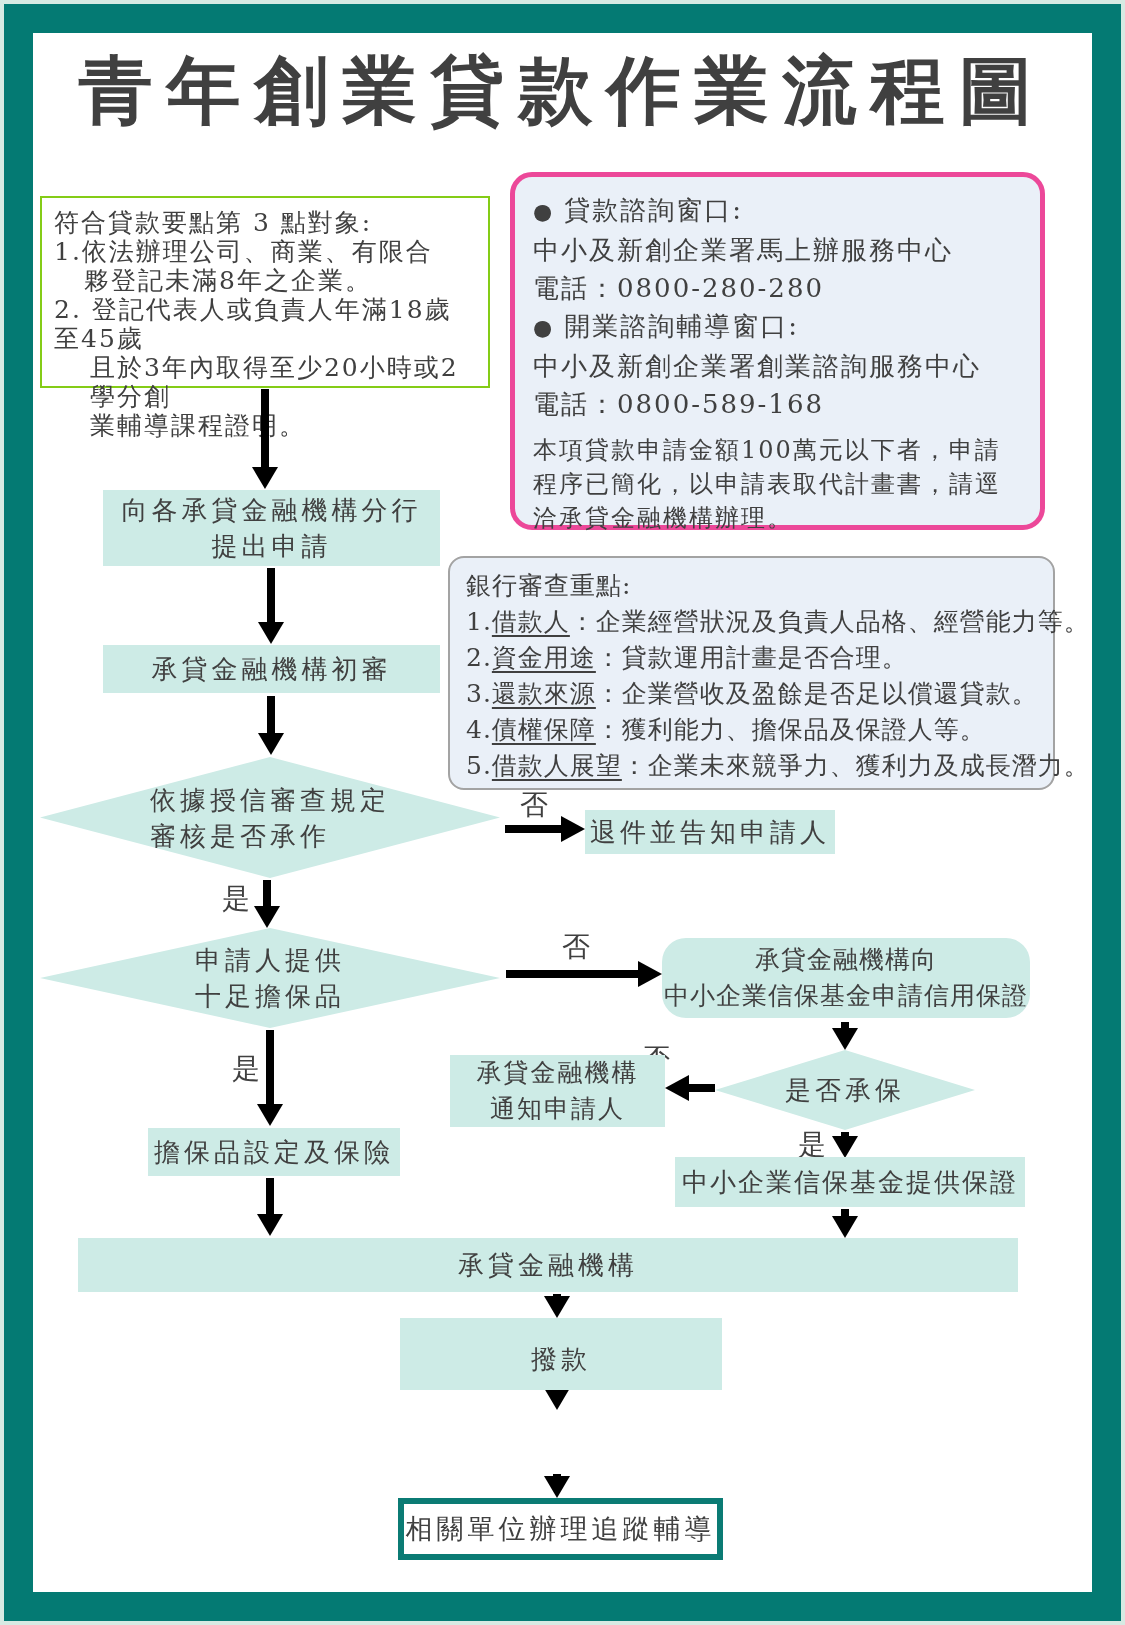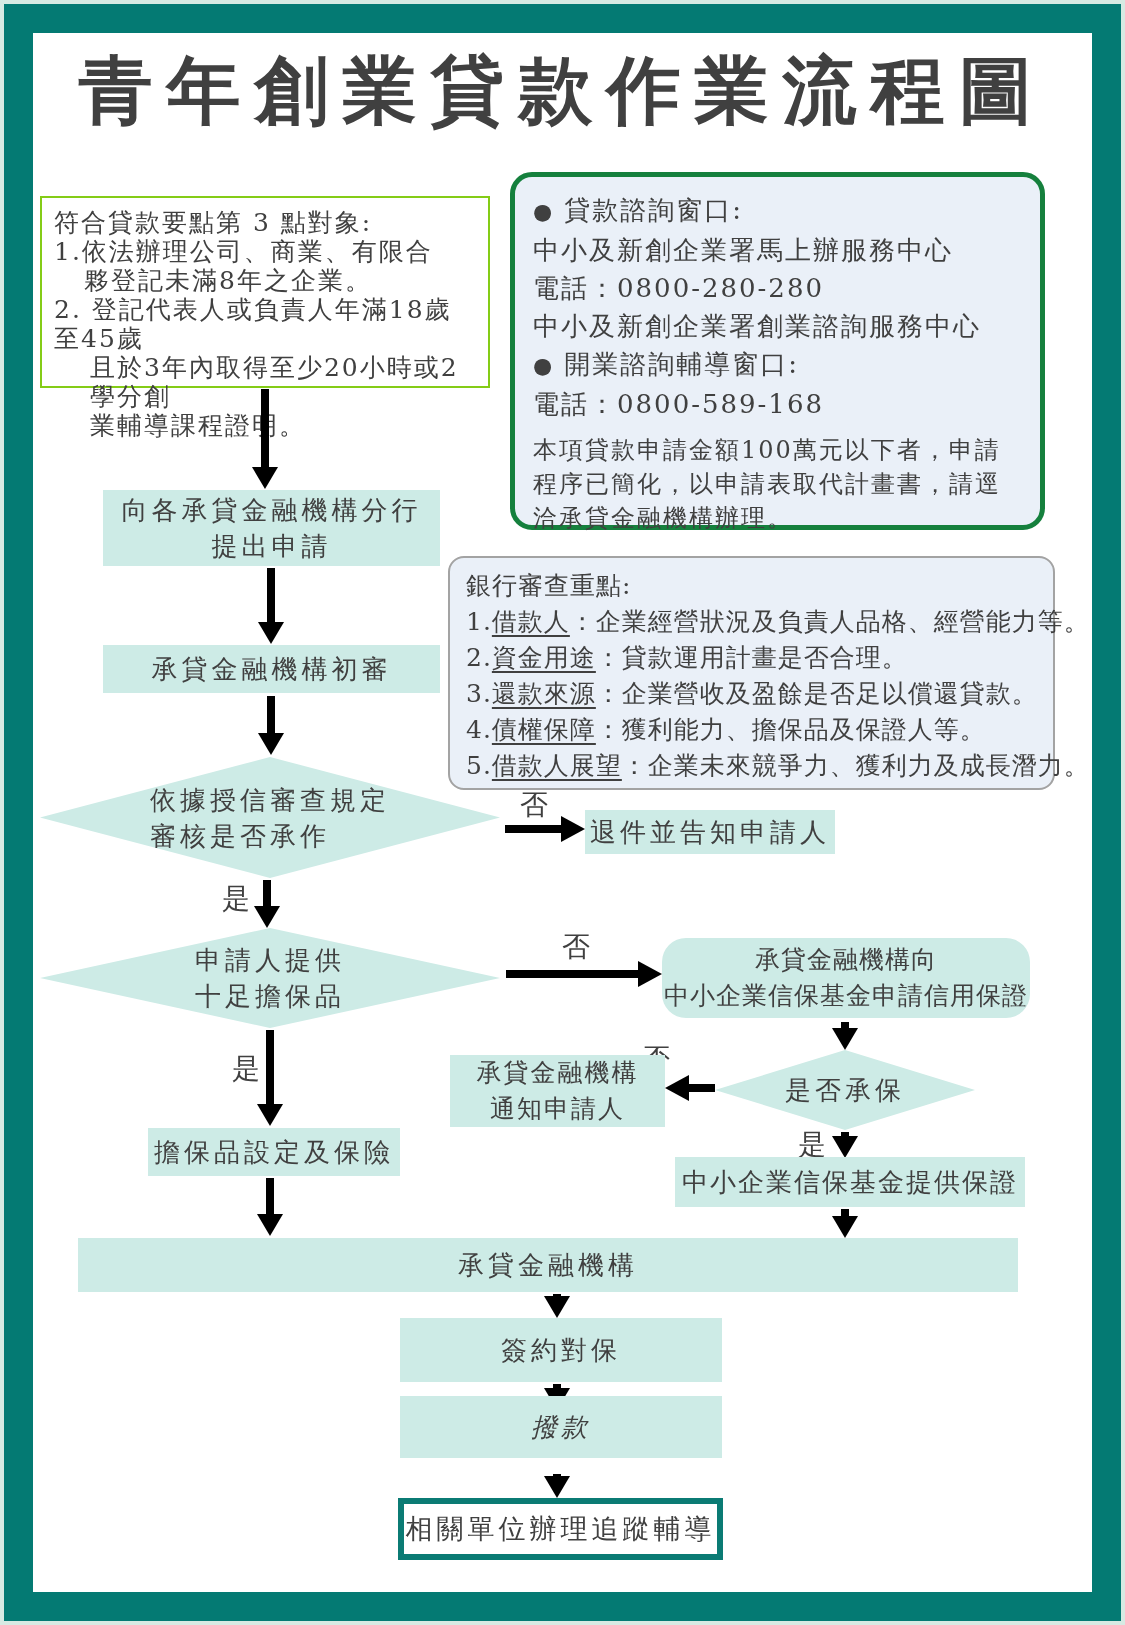--- a/index.html
+++ b/index.html
@@ -8,21 +8,21 @@
   .frame-outer{position:absolute;inset:0;border:4px solid #d7eae3;pointer-events:none;z-index:5;}
   .frame{position:absolute;left:4px;top:4px;right:4px;bottom:4px;border:29px solid #047a73;pointer-events:none;z-index:5;}
   .title{position:absolute;top:42px;left:0;width:100%;text-align:center;
          font-size:74px;font-weight:bold;letter-spacing:14px;}
   
   .elig{position:absolute;left:40px;top:196px;width:450px;height:192px;box-sizing:border-box;
         border:2px solid #84cc16;background:#fff;padding:10px 12px;font-size:25px;line-height:29px;letter-spacing:2px;}
   .elig .ind1{padding-left:30px;}
   .elig .ind2{padding-left:36px;}
   .consult{position:absolute;left:510px;top:172px;width:535px;height:358px;box-sizing:border-box;
-           border:5px solid #15803d;border-radius:22px;background:#eaf0f8;padding:14px 18px;
+           border:5px solid #ec4899;border-radius:22px;background:#eaf0f8;padding:14px 18px;
            font-size:26px;line-height:38px;letter-spacing:2px;}
   .consult .bullet{font-size:22px;margin-right:10px;}
   .consult .note{margin-top:10px;line-height:34px;font-size:24px;}
   .review{position:absolute;left:448px;top:556px;width:607px;height:234px;box-sizing:border-box;
           border:2px solid #a3a3a3;border-radius:16px;background:#eaf0f8;padding:10px 16px;
           font-size:25px;line-height:36px;letter-spacing:1px;white-space:nowrap;}
   .review .ul{text-decoration:underline;text-underline-offset:5px;}
   
   .fbox{position:absolute;background:#cdebe6;display:flex;align-items:center;justify-content:center;
         text-align:center;white-space:pre-line;font-size:26px;line-height:36px;letter-spacing:4px;}
@@ -61,24 +61,24 @@
     <div class="ind2">且於3年內取得至少20小時或2學分創</div>
     <div class="ind2">業輔導課程證明。</div>
   </div>
 
   <div class="consult">
     <div>
       <span class="bullet">●</span><span>貸款諮詢窗口:</span>
     </div>
     <div>中小及新創企業署馬上辦服務中心</div>
     <div>電話：0800-280-280</div>
-    <div>中小及新創企業署創業諮詢服務中心</div>
     <div>
       <span class="bullet">●</span><span>開業諮詢輔導窗口:</span>
     </div>
+    <div>中小及新創企業署創業諮詢服務中心</div>
     <div>電話：0800-589-168</div>
     <div class="note">本項貸款申請金額100萬元以下者，申請程序已簡化，以申請表取代計畫書，請逕洽承貸金融機構辦理。</div>
   </div>
 
   <div class="review">
     <div>銀行審查重點:</div>
     <div><span>1.</span><span class="ul">借款人</span><span>：企業經營狀況及負責人品格、經營能力等。</span></div>
     <div><span>2.</span><span class="ul">資金用途</span><span>：貸款運用計畫是否合理。</span></div>
     <div><span>3.</span><span class="ul">還款來源</span><span>：企業營收及盈餘是否足以償還貸款。</span></div>
     <div><span>4.</span><span class="ul">債權保障</span><span>：獲利能力、擔保品及保證人等。</span></div>
@@ -130,16 +130,16 @@
 
   <div class="lbl" style="left:232px;top:1050px;">是</div>
   <div class="av" style="left:266px;top:1030px;height:74px;"></div>
   <div class="fbox" style="left:148px;top:1128px;width:252px;height:48px;">擔保品設定及保險</div>
   <div class="av" style="left:266px;top:1178px;height:36px;"></div>
 
   <div class="fbox" style="left:78px;top:1238px;width:940px;height:54px;">承貸金融機構</div>
   <div class="av" style="left:553px;top:1294px;height:2px;"></div>
   <div class="fbox" style="left:400px;top:1318px;width:322px;height:64px;">簽約對保</div>
   <div class="av" style="left:553px;top:1384px;height:4px;"></div>
-  <div class="fbox" style="left:400px;top:1396px;width:322px;height:62px;font-style:italic;">撥款</div>
+  <div class="fbox" style="left:400px;top:1328px;width:322px;height:62px;">撥款</div>
   <div class="av" style="left:553px;top:1474px;height:2px;"></div>
   <div class="outbox" style="left:398px;top:1498px;width:325px;height:62px;">相關單位辦理追蹤輔導</div>
 </div>
 
 </body></html>

